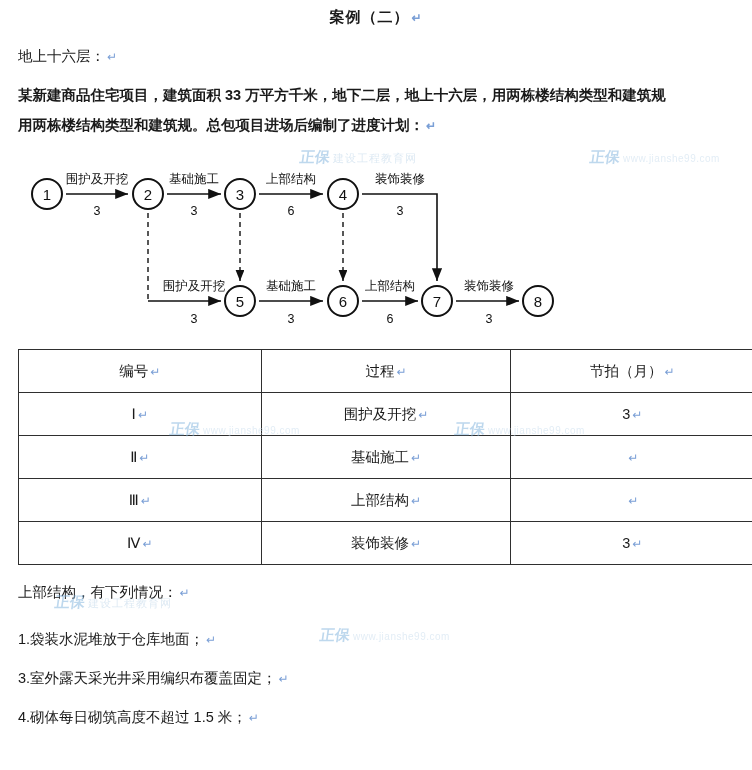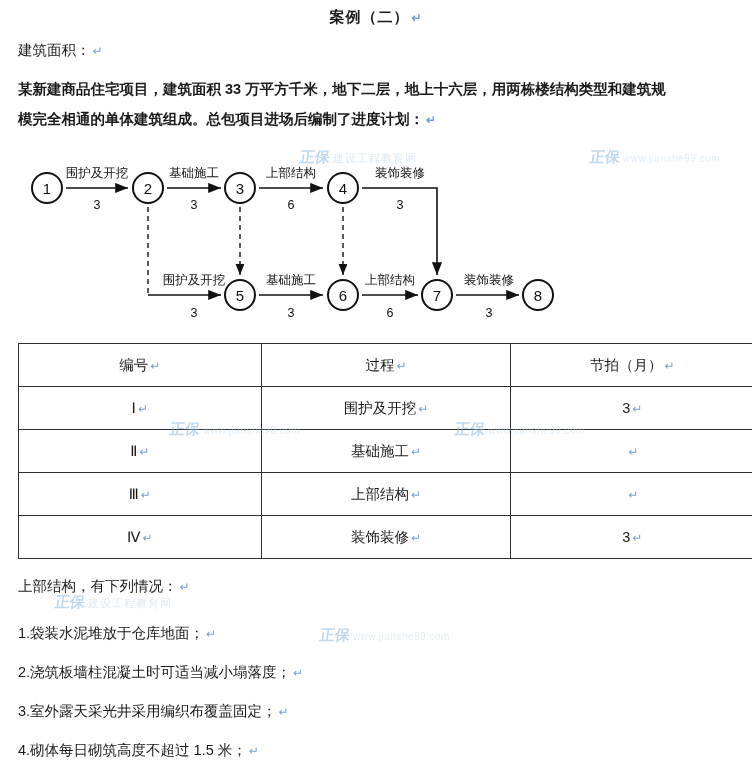--- a/index.html
+++ b/index.html
@@ -18,21 +18,21 @@
   .page {
     position: relative;
     width: 752px;
     height: 770px;
     padding: 0;
   }
   .doc-title {
     text-align: center;
     font-size: 15px;
     font-weight: bold;
-    margin: 8px 0 8px 0;
+    margin: 8px 0 14px 0;
     letter-spacing: 1px;
   }
   .para {
     font-size: 14.5px;
     line-height: 30px;
     margin: 0 18px 0 18px;
     text-align: justify;
   }
   .para.bold {
     font-weight: bold;
@@ -135,30 +135,30 @@
   </div>
   <div class="wm" style="left:55px; top:585px;">
     <span class="wm-logo">正保</span><span class="wm-txt-cn">建设工程教育网</span>
   </div>
 
   <div class="doc-title">
     <span>案例（二）</span><span class="pilcrow">↵</span>
   </div>
 
   <div class="para">
-    <span>建筑面积：</span><span class="pilcrow">↵</span>
+    <span>地上十六层：</span><span class="pilcrow">↵</span>
   </div>
 
   <div class="gap-8"></div>
 
   <div class="para bold">
     <span>某新建商品住宅项目，建筑面积 33 万平方千米，地下二层，地上十六层，用两栋楼结构类型和建筑规</span>
   </div>
   <div class="para bold">
-    <span>模完全相通的单体建筑组成。总包项目进场后编制了进度计划：</span><span class="pilcrow">↵</span>
+    <span>用两栋楼结构类型和建筑规。总包项目进场后编制了进度计划：</span><span class="pilcrow">↵</span>
   </div>
 
   <div class="diagram-wrap">
     <svg width="752" height="190" viewBox="0 0 752 190" xmlns="http://www.w3.org/2000/svg">
       <defs>
         <marker id="ah" markerWidth="9" markerHeight="9" refX="8" refY="3.2" orient="auto">
           <path d="M0,0 L8,3.2 L0,6.4 z" fill="#111"></path>
         </marker>
         <marker id="ahd" markerWidth="9" markerHeight="9" refX="8" refY="3.2" orient="auto">
           <path d="M0,0 L8,3.2 L0,6.4 z" fill="#111"></path>
@@ -256,22 +256,19 @@
   <div class="para">
     <span>上部结构，有下列情况：</span><span class="pilcrow">↵</span>
   </div>
 
   <div class="gap-8"></div>
 
   <div class="list-item">
     <span>1.袋装水泥堆放于仓库地面；</span><span class="pilcrow">↵</span>
   </div>
   <div class="list-item">
-    <span>2.浇筑板墙柱混凝土时可适当减小塌落度；</span><span class="pilcrow">↵</span>
-  </div>
-  <div class="list-item">
     <span>3.室外露天采光井采用编织布覆盖固定；</span><span class="pilcrow">↵</span>
   </div>
   <div class="list-item">
     <span>4.砌体每日砌筑高度不超过 1.5 米；</span><span class="pilcrow">↵</span>
   </div>
 
 </div>
 
 </body></html>

